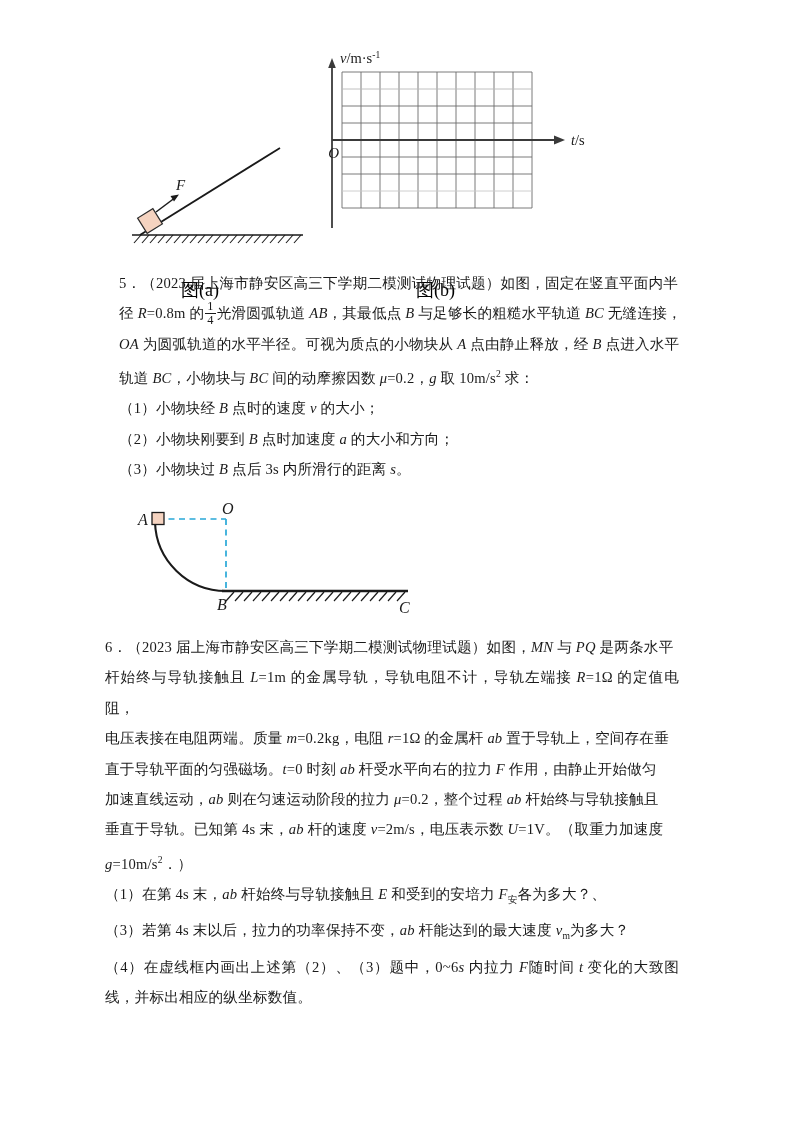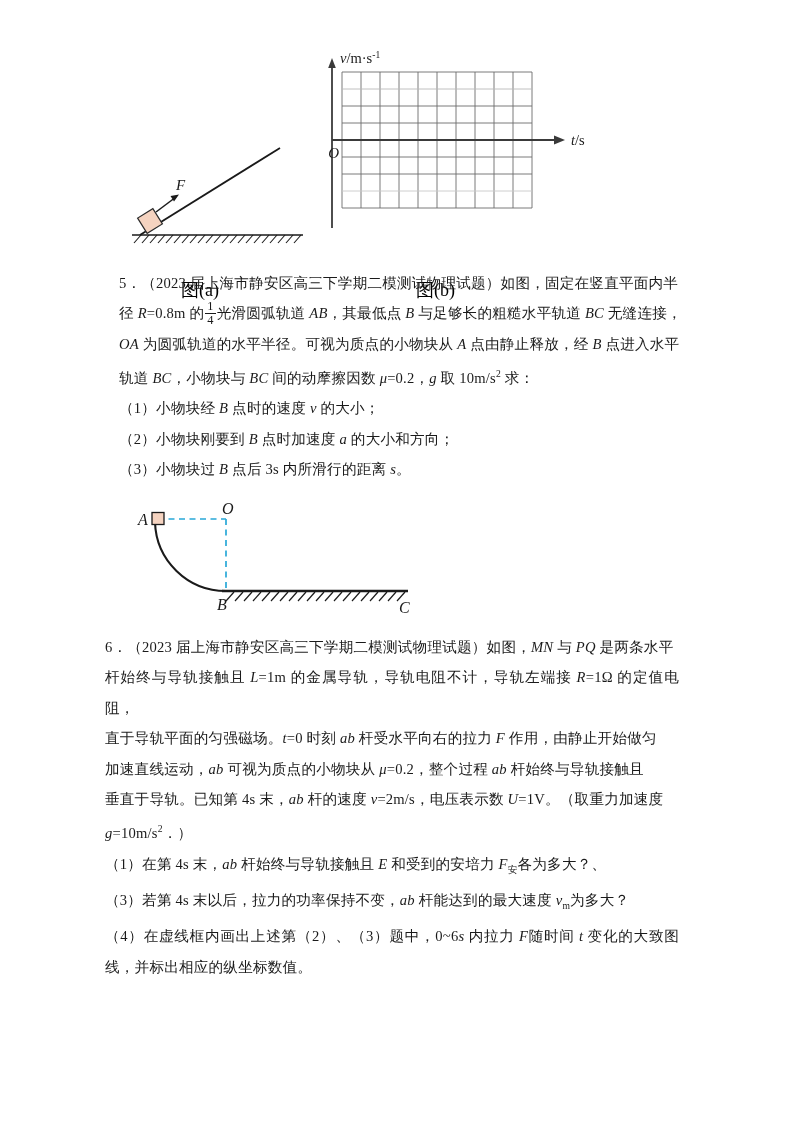--- a/index.html
+++ b/index.html
@@ -242,24 +242,25 @@
     <text x="117" y="110" font-family="Liberation Serif, serif" font-size="16" font-style="italic" fill="#1a1a1a">B</text>
     <text x="299" y="113" font-family="Liberation Serif, serif" font-size="16" font-style="italic" fill="#1a1a1a">C</text>
   </svg>
 
   <div class="q6-text">
 
     <p class="ln"><span>6．（2023 届上海市静安区高三下学期二模测试物理试题）如图，</span><span class="itm">MN</span><span> 与 </span><span class="itm">PQ</span><span> 是两条水平</span></p>
 
     <p class="ln"><span>杆始终与导轨接触且 </span><span class="itm">L</span><span>=1m 的金属导轨，导轨电阻不计，导轨左端接 </span><span class="itm">R</span><span>=1Ω 的定值电阻，</span></p>
 
+    <p class="ln"><span>电压表接在电阻两端。质量 </span><span class="itm">m</span><span>=0.2kg，电阻 </span><span class="itm">r</span><span>=1Ω 的金属杆 </span><span class="itm">ab</span><span> 置于导轨上，空间存在垂</span></p>
 
     <p class="ln"><span>直于导轨平面的匀强磁场。</span><span class="itm">t</span><span>=0 时刻 </span><span class="itm">ab</span><span> 杆受水平向右的拉力 </span><span class="itm">F</span><span> 作用，由静止开始做匀</span></p>
 
-    <p class="ln"><span>加速直线运动，</span><span class="itm">ab</span><span> 可视为质点的小物块从 </span><span class="itm">μ</span><span>=0.2，整个过程 </span><span class="itm">ab</span><span> 杆始终与导轨接触且</span></p>
+    <p class="ln"><span>加速直线运动，</span><span class="itm">ab</span><span> 则在匀速运动阶段的拉力 </span><span class="itm">μ</span><span>=0.2，整个过程 </span><span class="itm">ab</span><span> 杆始终与导轨接触且</span></p>
 
     <p class="ln"><span>垂直于导轨。已知第 4s 末，</span><span class="itm">ab</span><span> 杆的速度 </span><span class="itm">v</span><span>=2m/s，电压表示数 </span><span class="itm">U</span><span>=1V。（取重力加速度</span></p>
 
     <p class="ln"><span class="itm">g</span><span>=10m/s</span><sup class="sm">2</sup><span>．）</span></p>
 
     <p class="ln"><span>（1）在第 4s 末，</span><span class="itm">ab</span><span> 杆始终与导轨接触且 </span><span class="itm">E</span><span> 和受到的安培力 </span><span class="itm">F</span><sub class="sm">安</sub><span>各为多大？、</span></p>
 
 
     <p class="ln"><span>（3）若第 4s 末以后，拉力的功率保持不变，</span><span class="itm">ab</span><span> 杆能达到的最大速度 </span><span class="itm">v</span><sub class="sm">m</sub><span>为多大？</span></p>
 

